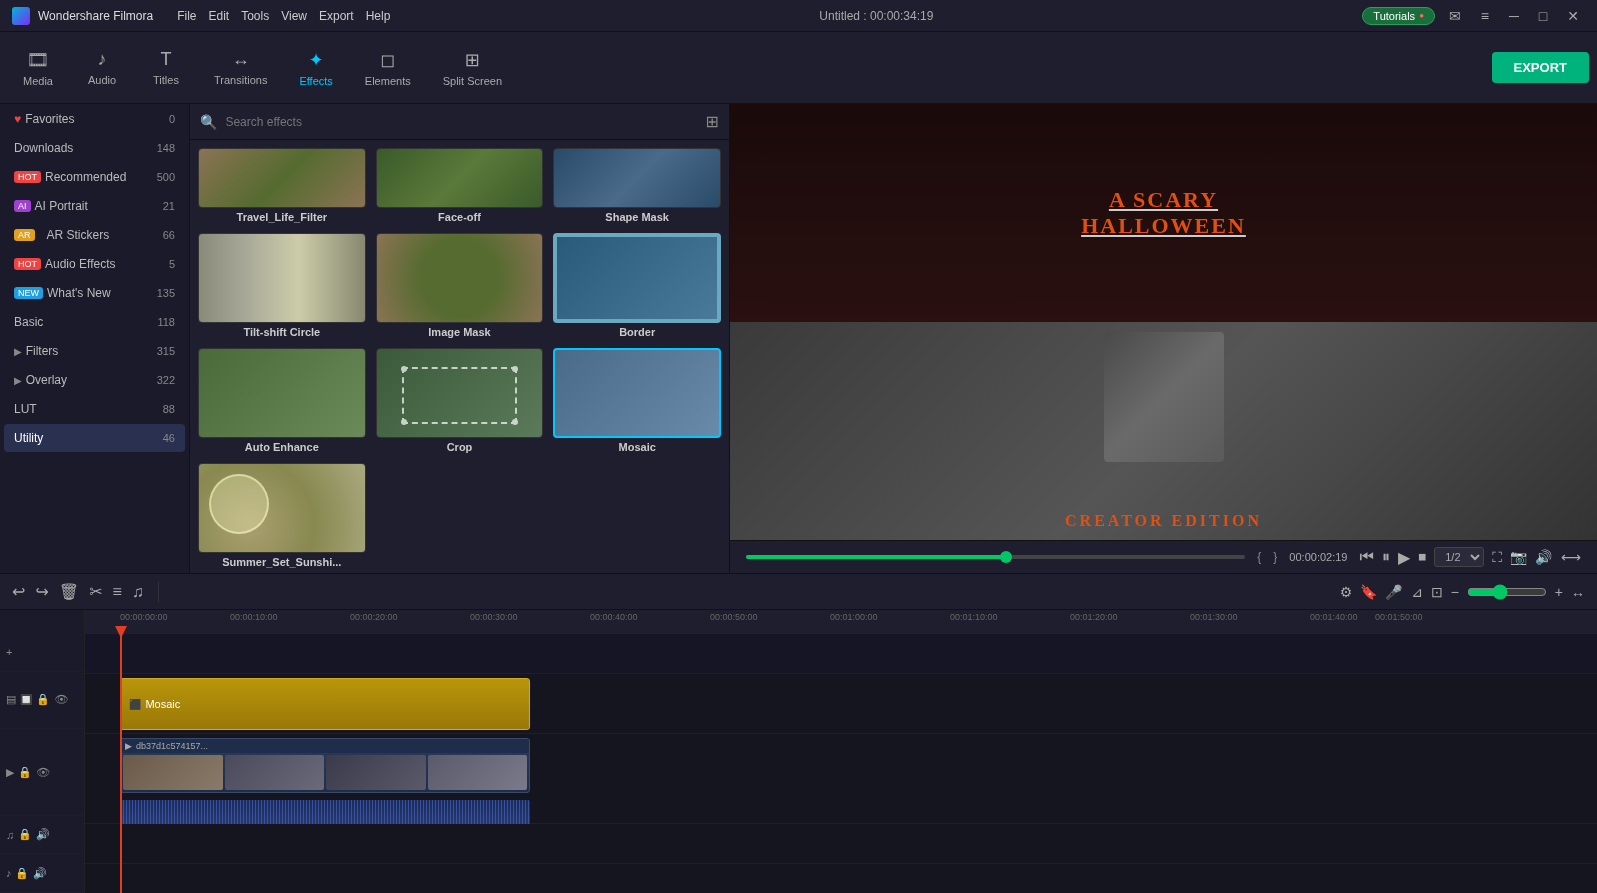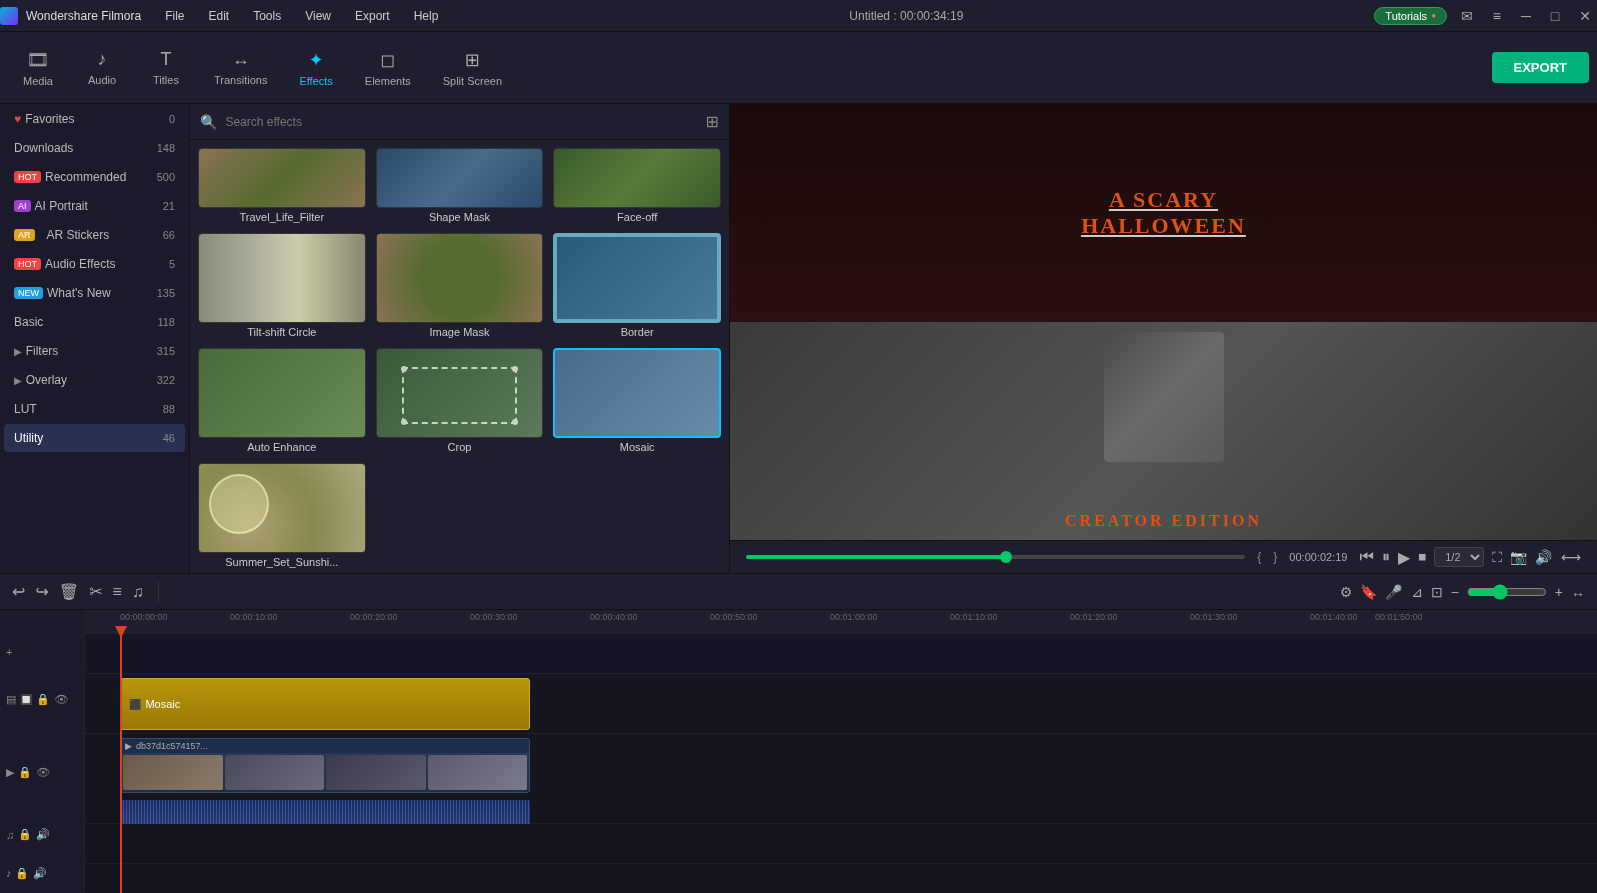--- a/index.html
+++ b/index.html
@@ -14,41 +14,41 @@
       flex-direction: column;
     }
 
     
     #title-bar {
       height: 32px;
       background: #1e1e2e;
       display: flex;
       align-items: center;
       justify-content: space-between;
-      padding: 0 0;
+      padding: 0 12px;
       border-bottom: 1px solid #111;
     }
     #title-bar-left {
       display: flex;
       align-items: center;
       gap: 8px;
     }
     #app-logo {
       width: 18px;
       height: 18px;
       background: linear-gradient(135deg, #00b4d8, #7b2ff7);
       border-radius: 3px;
     }
     #app-name {
       font-size: 12px;
       color: #ddd;
     }
     #menu-bar {
       display: flex;
-      gap: 24px;
+      gap: 12px;
       margin-left: 16px;
     }
     .menu-item {
       font-size: 12px;
       color: #ccc;
       cursor: pointer;
     }
     #title-center {
       font-size: 12px;
       color: #aaa;
@@ -199,20 +199,21 @@
       overflow: hidden;
       position: relative;
       border: 1px solid #333;
     }
     .effect-thumb.selected { border: 2px solid #00c8ff; }
     .effect-label {
       font-size: 11px;
       color: #ccc;
       margin-top: 3px;
       text-align: center;
+      font-weight: bold;
     }
 
     
     .thumb-travel { background: linear-gradient(135deg, #8B7355 0%, #556B2F 50%, #8B7355 100%); }
     .thumb-faceoff { background: linear-gradient(135deg, #3a5a2a 0%, #5a7a3a 50%, #3a5a2a 100%); }
     .thumb-shapemask { background: linear-gradient(135deg, #2a4a6a 0%, #4a6a8a 50%, #2a4a6a 100%); }
     .thumb-tiltshift { background: linear-gradient(90deg, #8a8a7a 0%, #aaaA9a 30%, #ccccaa 60%, #888870 100%); }
     .thumb-imagemask { background: radial-gradient(circle at 50% 50%, #556B2F 40%, #8B7355 100%); }
     .thumb-border { background: linear-gradient(135deg, #2a5a7a 0%, #4a7a9a 100%); border: 3px solid #6aaac0; }
     .thumb-autoenhance { background: linear-gradient(135deg, #4a6a3a 0%, #6a8a5a 100%); }
@@ -685,26 +686,26 @@
       <input type="text" placeholder="Search effects" style="">
       <span style="color:#888;font-size:16px;">⊞</span>
     </div>
     <div id="effects-grid">
 
       <div class="effect-card">
         <div class="effect-thumb thumb-travel" style="height:60px;"></div>
         <span class="effect-label">Travel_Life_Filter</span>
       </div>
       <div class="effect-card">
+        <div class="effect-thumb thumb-faceoff" style="height:60px;"></div>
+        <span class="effect-label">Face-off</span>
+      </div>
+      <div class="effect-card">
         <div class="effect-thumb thumb-shapemask" style="height:60px;"></div>
         <span class="effect-label">Shape Mask</span>
-      </div>
-      <div class="effect-card">
-        <div class="effect-thumb thumb-faceoff" style="height:60px;"></div>
-        <span class="effect-label">Face-off</span>
       </div>
 
       <div class="effect-card">
         <div class="effect-thumb thumb-tiltshift"></div>
         <span class="effect-label">Tilt-shift Circle</span>
       </div>
       <div class="effect-card">
         <div class="effect-thumb thumb-imagemask"></div>
         <span class="effect-label">Image Mask</span>
       </div>

